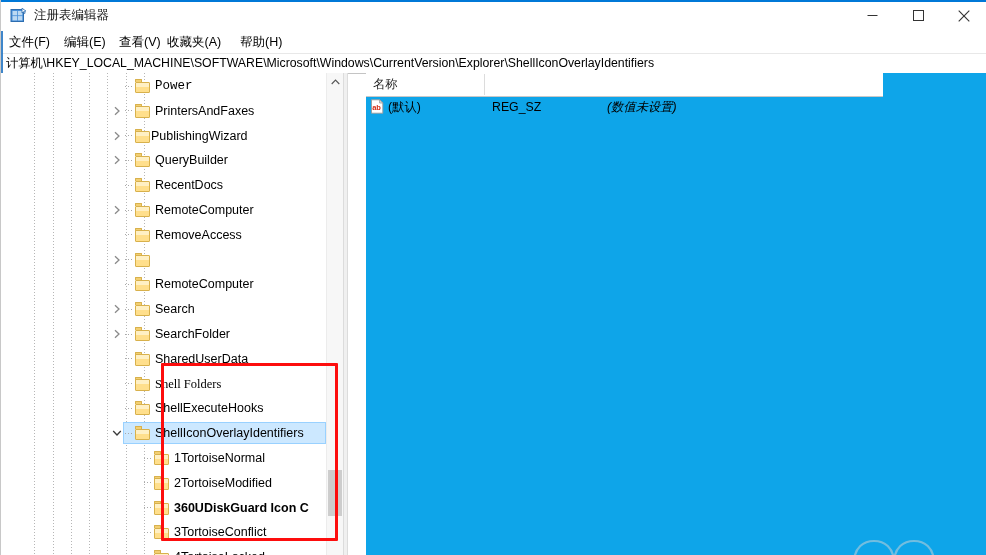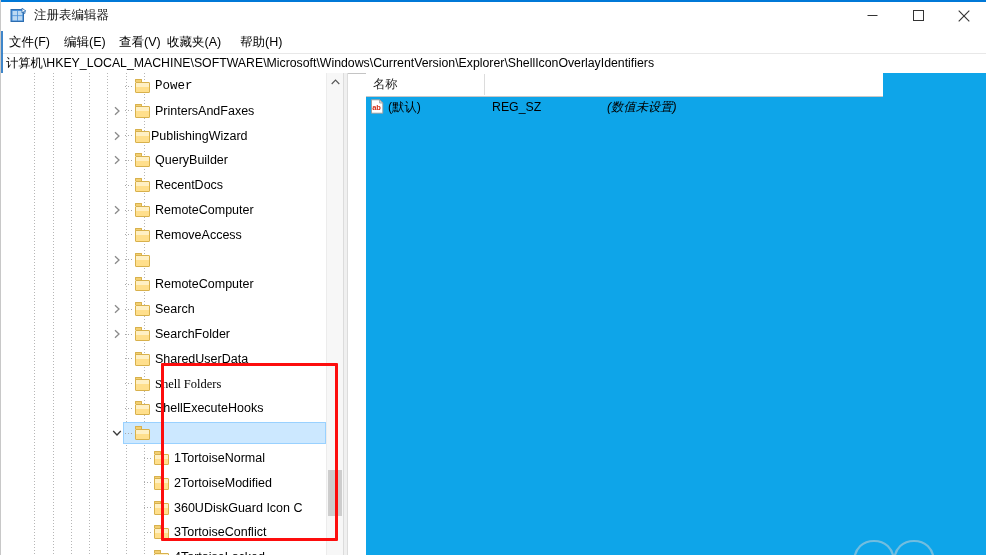--- a/index.html
+++ b/index.html
@@ -471,20 +471,21 @@
             </svg>
           </div>
           <div class="node-dash" style="left: 123px;">
             <i></i>
           </div>
           <div class="folder" style="left: 134px;">
             <div class="tab"></div>
             <div class="body"></div>
             <div class="sheen"></div>
           </div>
+          <div class="tree-label" style="left: 154px;">ShellIconOverlayIdentifiers</div>
         </div>
         <div class="tree-row" style="top: 373px;">
           <div class="node-dash" style="left: 142px;">
             <i></i>
           </div>
           <div class="folder" style="left: 153px;">
             <div class="tab"></div>
             <div class="body"></div>
             <div class="sheen"></div>
           </div>
@@ -494,21 +495,21 @@
           <div class="node-dash" style="left: 142px;">
             <i></i>
           </div>
           <div class="folder" style="left: 153px;">
             <div class="tab"></div>
             <div class="body"></div>
             <div class="sheen"></div>
           </div>
           <div class="tree-label" style="left: 173px;">2TortoiseModified</div>
         </div>
-        <div class="tree-row" style="top: 422.6px;">
+        <div class="tree-row" style="top: 422.6px; font-weight: bold;">
           <div class="node-dash" style="left: 142px;">
             <i></i>
           </div>
           <div class="folder" style="left: 153px;">
             <div class="tab"></div>
             <div class="body"></div>
             <div class="sheen"></div>
           </div>
           <div class="tree-label" style="left: 173px;">360UDiskGuard Icon C</div>
         </div>

